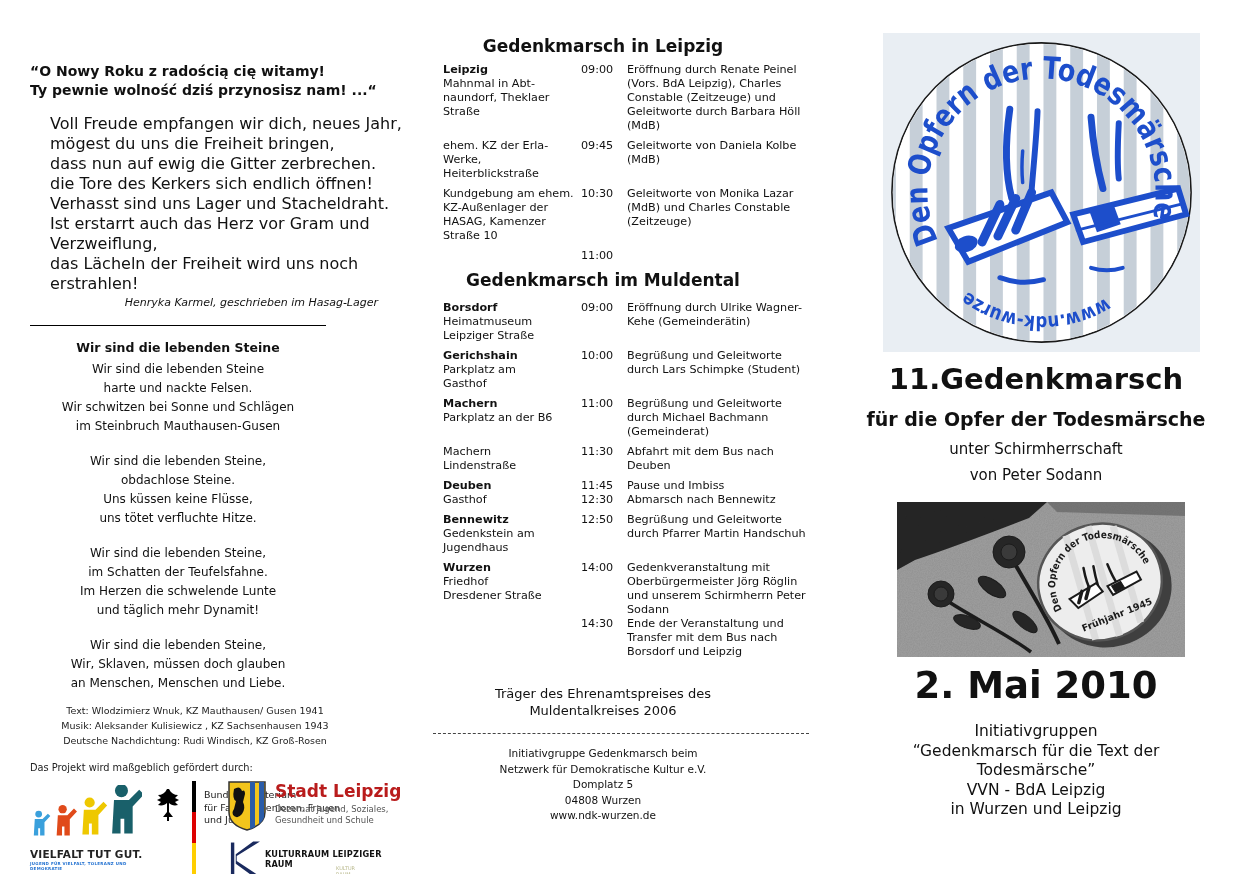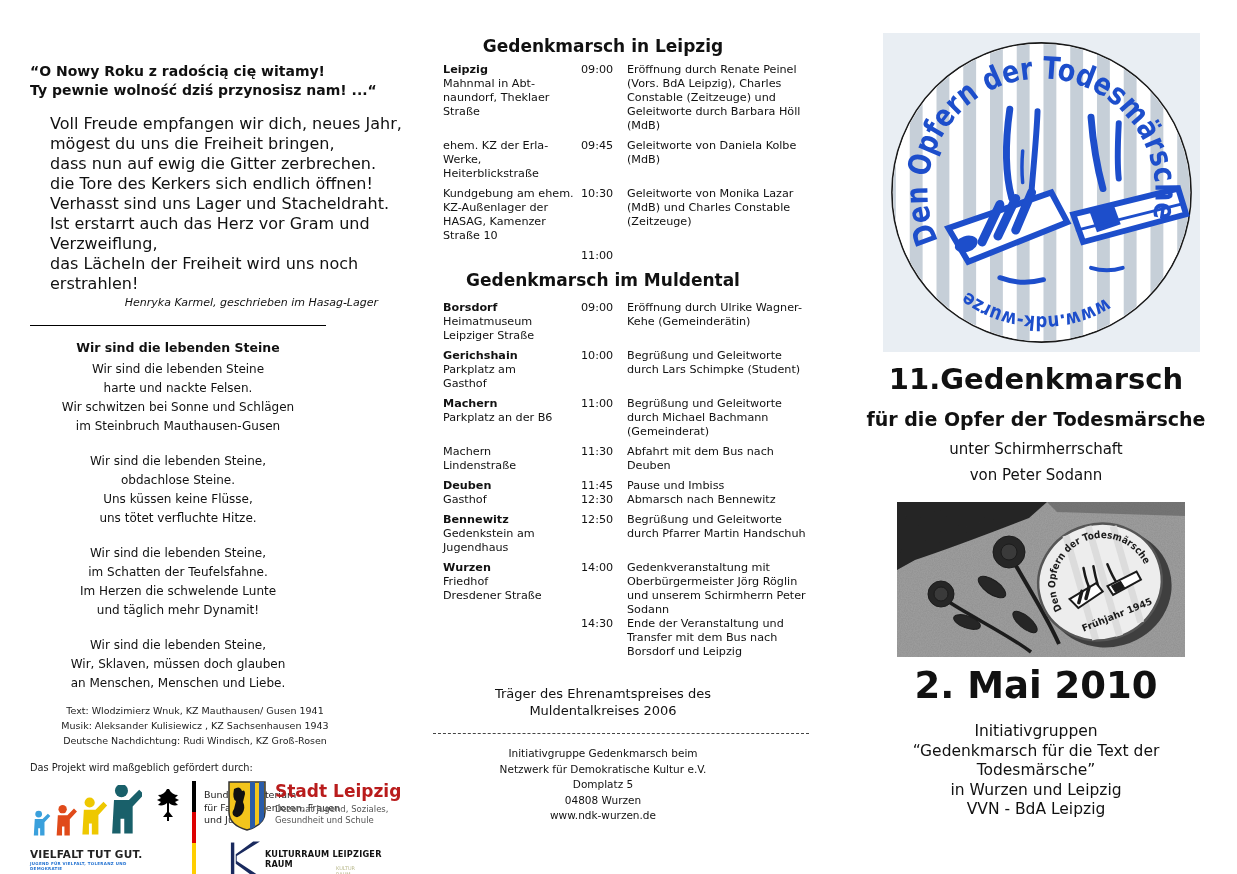--- a/index.html
+++ b/index.html
@@ -425,16 +425,16 @@
         <text x="-34" y="40" font-family="DejaVu Sans, sans-serif" font-size="9.5" font-weight="bold" fill="#1a1a1a" transform="rotate(-6)">Frühjahr 1945</text>
       </g>
     </svg>
   </div>
 
   <div class="r-date">2. Mai 2010</div>
   <div class="r-org">
     <div>Initiativgruppen</div>
     <div>“Gedenkmarsch für die Text der</div>
     <div>Todesmärsche”</div>
+    <div>VVN - BdA Leipzig</div>
     <div>in Wurzen und Leipzig</div>
-    <div>VVN - BdA Leipzig</div>
   </div>
 </div>
 
 </body></html>

